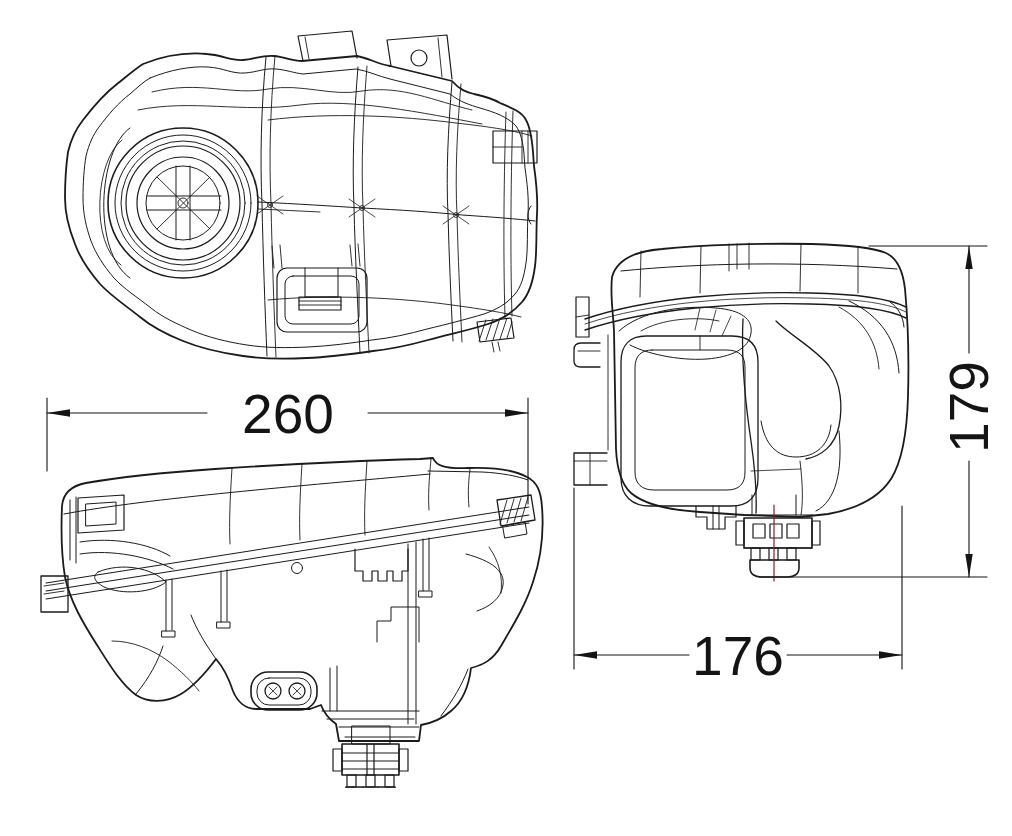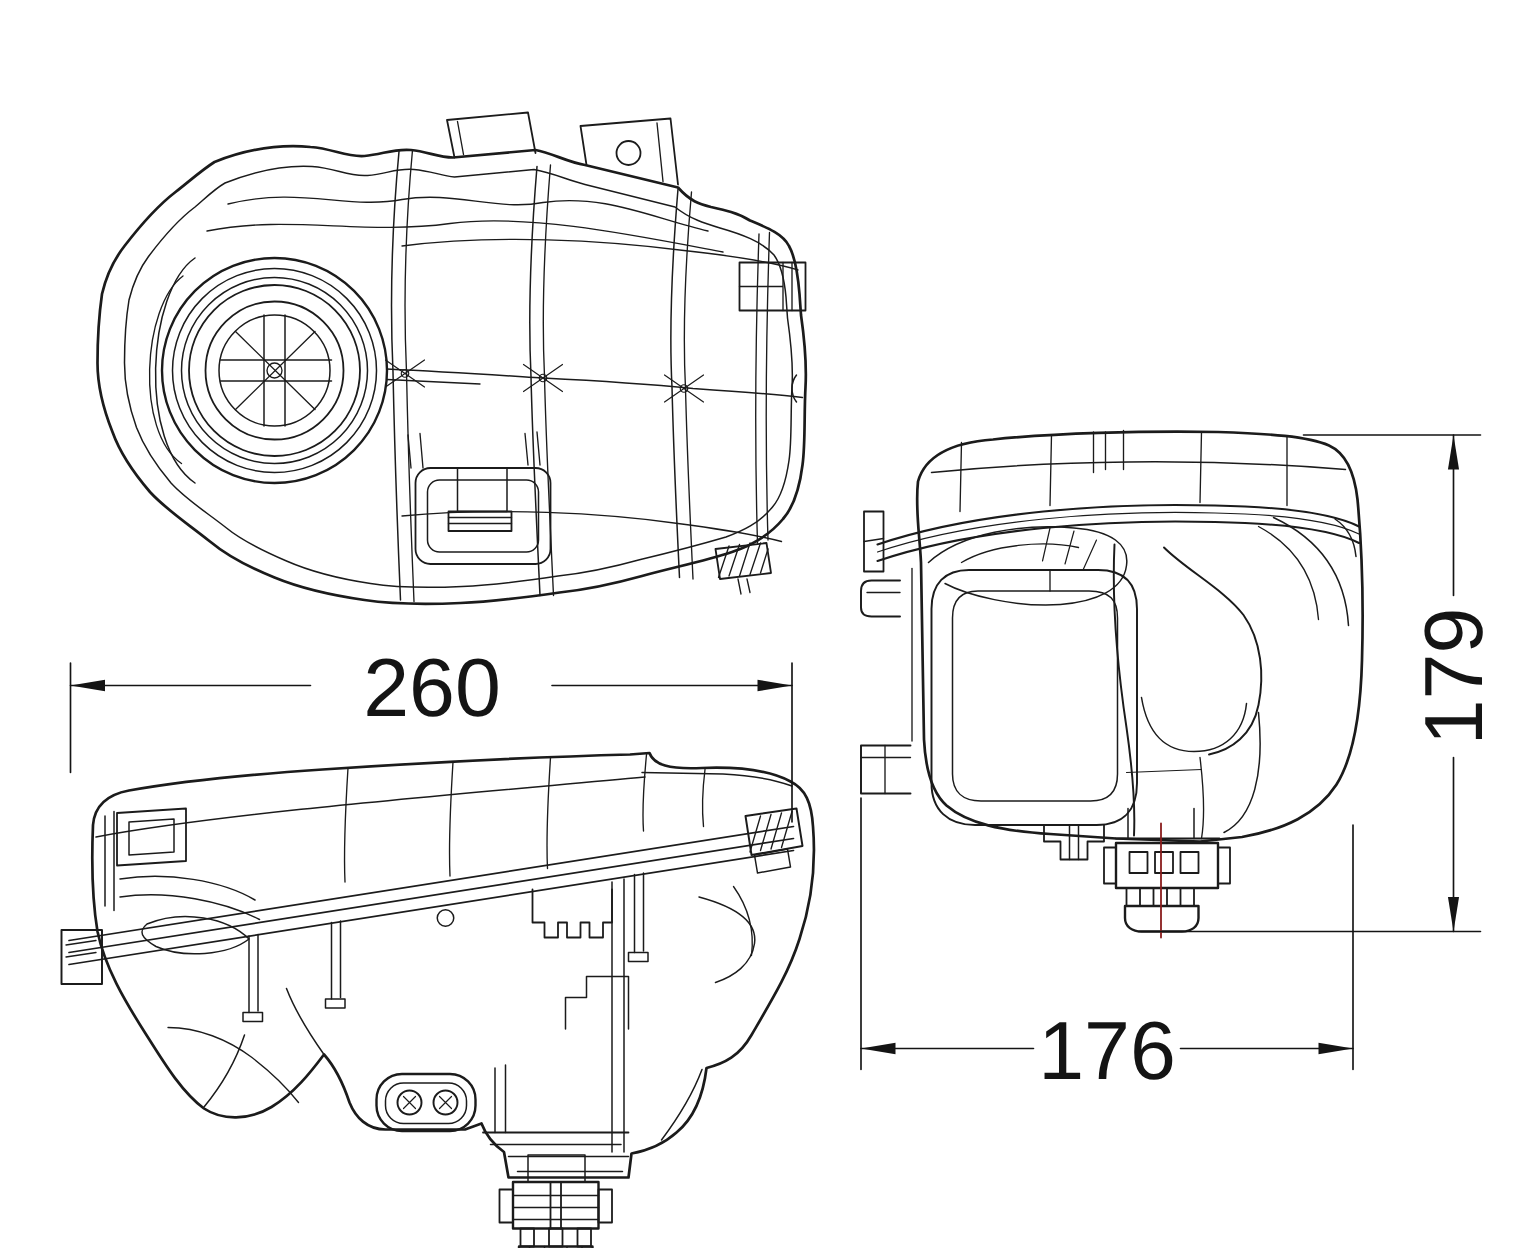--- a/index.html
+++ b/index.html
@@ -1,16 +1,16 @@
 <!DOCTYPE html>
 <html><head>
 <meta charset="utf-8">
 <style>
   html,body{margin:0;padding:0;background:#ffffff;}
-  .canvas{position:relative;width:1012px;height:788px;background:#ffffff;overflow:hidden;margin-top:44px;}
+  .canvas{position:relative;width:1012px;height:788px;background:#ffffff;overflow:hidden;}
   svg{display:block;}
   svg path, svg line, svg circle, svg rect, svg polyline{
     fill:none;stroke:#1b1b1b;stroke-linecap:round;stroke-linejoin:round;stroke-width:1;
   }
   svg polygon{fill:#141414;stroke:none;}
   svg text{font-family:"Liberation Sans",sans-serif;font-size:55px;fill:#141414;stroke:none;}
   .s18{stroke-width:1.8}.s16{stroke-width:1.6}.s14{stroke-width:1.4}.s13{stroke-width:1.3}
   .s12{stroke-width:1.2}.s11{stroke-width:1.1}.s10{stroke-width:1}.s09{stroke-width:.9}.s08{stroke-width:.8}
   .dim{stroke:#141414}
   .red{stroke:#8a1c1c;stroke-width:1.2}

